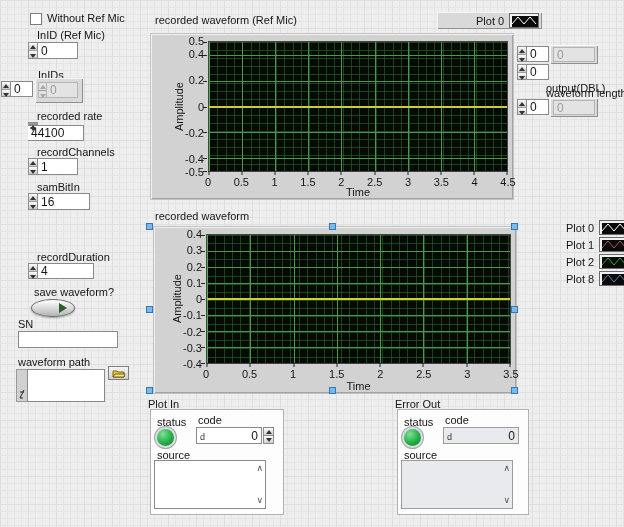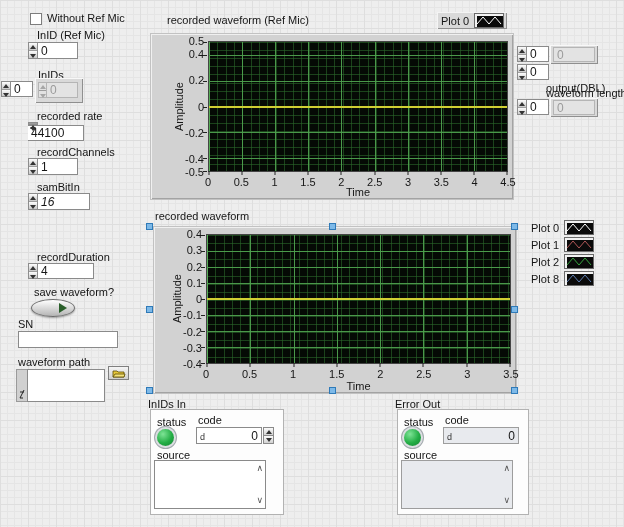--- a/index.html
+++ b/index.html
@@ -46,21 +46,21 @@
   .xmark{position:absolute;top:100%;width:1px;height:4px;background:#222;transform:translateX(-50%);}
   .ymark{position:absolute;left:-6px;width:4px;height:1px;background:#222;}
   .yticks,.xticks{position:absolute;}
   .ytlab{position:absolute;right:2px;transform:translateY(-50%);font-size:11px;}
   .xtlab{position:absolute;top:2px;transform:translateX(-50%);font-size:11px;}
   .ylabel{position:absolute;writing-mode:vertical-rl;transform:rotate(180deg);text-align:center;font-size:11px;}
   .xlabel{position:absolute;text-align:center;font-size:11px;}
   .title{position:absolute;font-size:11px;white-space:nowrap;}
   
   .legend{position:absolute;display:grid;grid-template-columns:auto auto;column-gap:6px;row-gap:4px;align-items:center;}
-  .leg-name{font-size:11px;text-align:right;white-space:nowrap;}
+  .leg-name{font-size:11px;text-align:right;white-space:nowrap;margin-left:35px;}
   .leg-swatch{width:28px;height:13px;background:#0a0a0a;box-shadow:0 0 0 1px #6a6a6a,1px 1px 0 1px #f2f2f2 inset;display:block;}
   #legend1{background:#d9d9d9;box-shadow:inset 1px 1px 0 #f4f4f4,inset -1px -1px 0 #909090;padding:2px 4px;}
   
   .handle{position:absolute;width:7px;height:7px;background:#7db9e8;border:1px solid #2f7ab8;box-sizing:border-box;}
   
   .errpanel{position:absolute;background:#fdfdfd;border:1px solid #b2b2b2;}
   .led{position:absolute;width:17px;height:17px;border-radius:50%;
     background:radial-gradient(circle at 35% 30%,#7ee496,#23ad45 55%,#138231);
     box-shadow:0 0 0 2px #dcdfe2,0 0 0 3px #a2a8ad;}
   .codefield{position:absolute;display:flex;align-items:center;padding:0 3px;box-sizing:border-box;border:1px solid #8a8a8a;background:#fff;font-size:12px;}
@@ -135,21 +135,21 @@
     </div>
   <div class="field" style="width:40px;">1</div>
 </div>
 
 <div class="lbl" style="left:37px;top:181px;">samBitIn</div>
 <div class="numctl" style="left:28px;top:193px;height:17px;">
   <div class="spin">
       <div class="up"></div>
       <div class="dn"></div>
     </div>
-  <div class="field" style="width:52px;font-style:italic;">16</div>
+  <div class="field" style="width:52px;">16</div>
 </div>
 
 <div class="lbl" style="left:37px;top:251px;">recordDuration</div>
 <div class="numctl" style="left:28px;top:263px;height:16px;">
   <div class="spin">
       <div class="up"></div>
       <div class="dn"></div>
     </div>
   <div class="field" style="width:56px;">4</div>
 </div>
@@ -167,21 +167,21 @@
   </svg>
 </div>
 <div class="pathbox" style="left:27px;top:369px;width:78px;height:33px;"></div>
 <div class="browsebtn" style="left:108px;top:366px;width:21px;height:14px;">
   <svg width="14" height="9" viewBox="0 0 14 9">
     <path d="M1 8 L1 2 L5 2 L6 3 L12 3 L12 8 Z" fill="#e8c93c" stroke="#5a4a00" stroke-width="0.8"></path>
     <path d="M1 8 L3 5 L13 5 L12 8 Z" fill="#f3e27a" stroke="#5a4a00" stroke-width="0.8"></path>
   </svg>
 </div>
 
-<div class="title" style="left:155px;top:14px;margin-left:12px;">recorded waveform (Ref Mic)</div>
+<div class="title" style="left:155px;top:14px;">recorded waveform (Ref Mic)</div>
 <div class="legend" id="legend1" style="left:437px;top:12px;">
     <span class="leg-name">Plot 0</span>
     <span class="leg-swatch"><svg width="28" height="13">
         <polyline points="2,10 8,3 14,10 20,3 26,10" fill="none" stroke="#ffffff" stroke-width="1"></polyline>
       </svg></span>
   </div>
 
 <div class="chart" id="chart1" style="left:150px;top:33px;width:362px;height:165px;">
   <div class="ylabel" style="left:22px;top:7px;height:131px;">Amplitude</div>
   <div class="yticks" style="left:19px;top:7px;width:36px;height:131px;">
@@ -353,21 +353,21 @@
   <div class="spin">
       <div class="up"></div>
       <div class="dn"></div>
     </div>
   <div class="field" style="width:22px;">0</div>
 </div>
 <div class="abs raised" style="left:550px;top:98px;width:48px;height:19px;">
   <div class="field dim nospin" style="position:absolute;left:3px;top:2px;width:42px;height:15px;">0</div>
 </div>
 
-<div class="lbl" style="left:148px;top:398px;">InIDs In</div>
+<div class="lbl" style="left:148px;top:398px;">Plot In</div>
 <div class="errpanel" style="left:150px;top:409px;width:132px;height:104px;">
   <div class="lbl" style="left:6px;top:6px;">status</div>
   <div class="lbl" style="left:47px;top:4px;">code</div>
   <div class="led" style="left:6px;top:19px;"></div>
   <div class="codefield" style="left:45px;top:17px;width:66px;height:17px;">
     <span class="radix">d</span>
     <span class="val">0</span>
   </div>
   <div class="vspin" style="left:112px;top:17px;height:17px;">
       <div class="up"></div>

